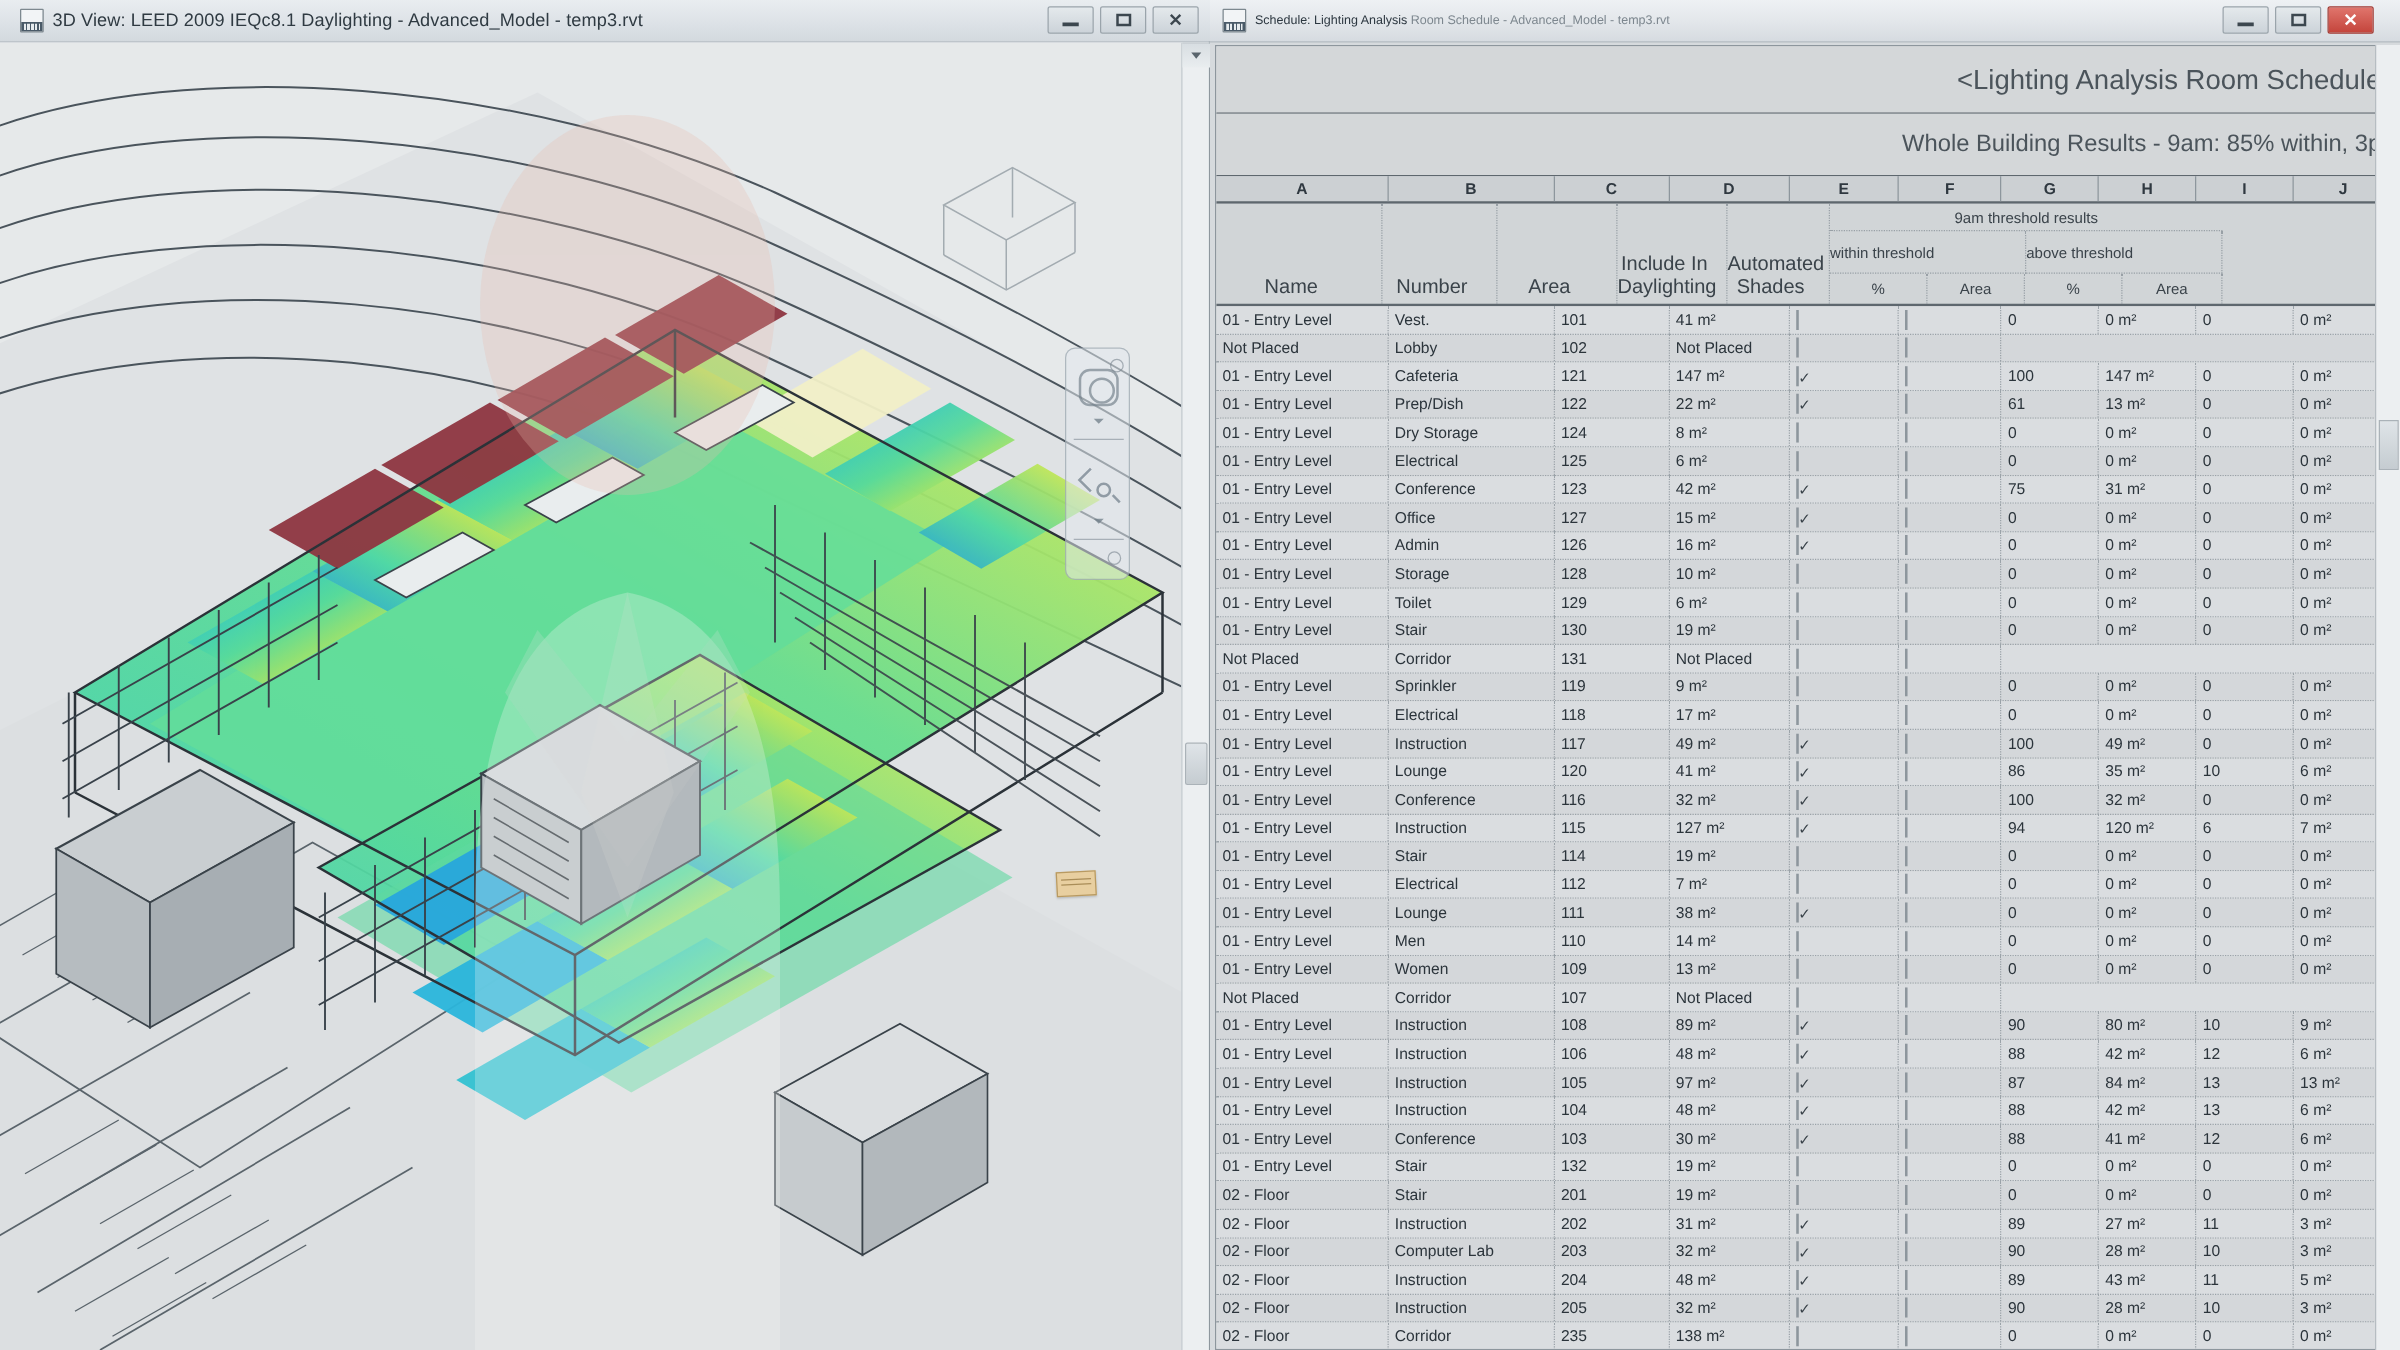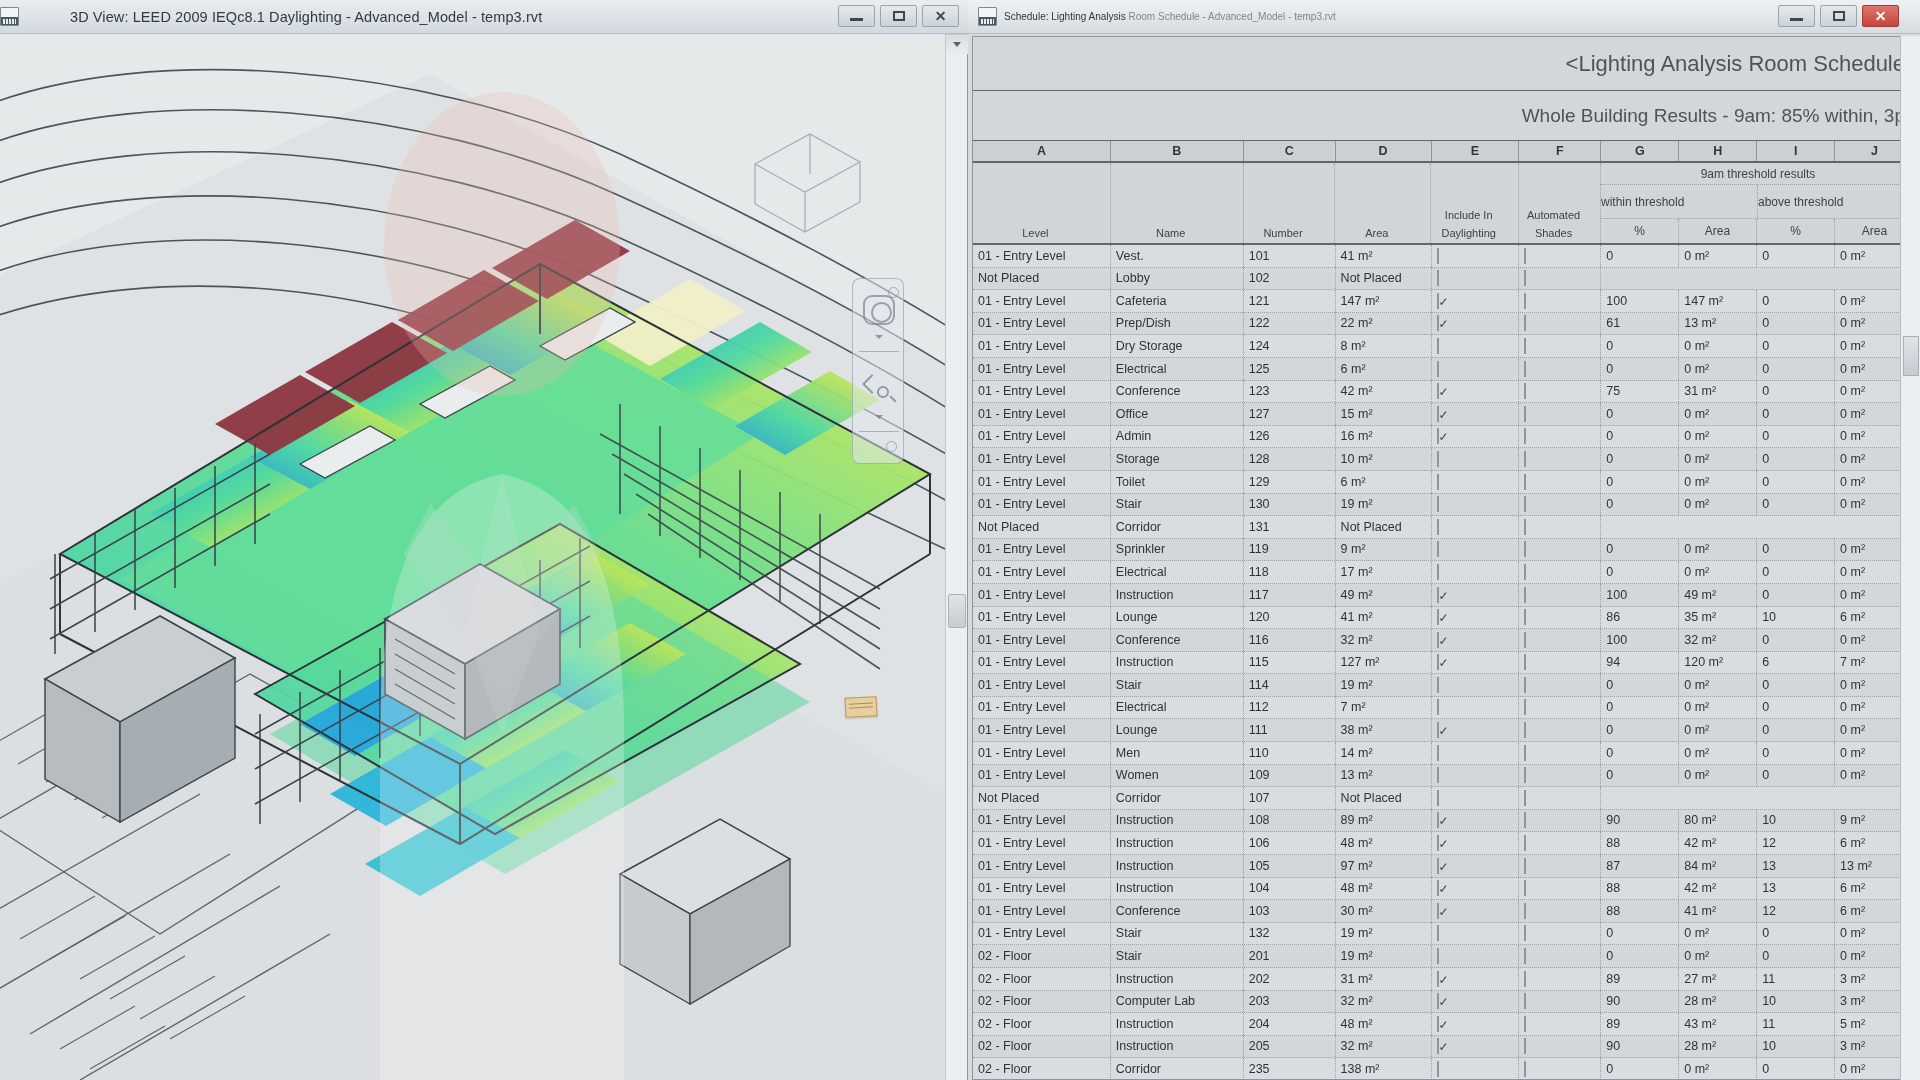--- a/index.html
+++ b/index.html
@@ -8,21 +8,21 @@
 
   
   #view3d-window{
     position:absolute; left:0; top:0; width:968px; height:1080px;
     background:#dfe3e6; border-right:1px solid #8e979e;
   }
   #view3d-titlebar{
     position:absolute; left:0; top:0; width:968px; height:34px;
     background:linear-gradient(180deg,#e9edf0 0%, #dde2e7 55%, #d3d9de 100%);
     border-bottom:1px solid #b4bcc2;
-    display:flex; align-items:center; padding-left:0;gap:44px;
+    display:flex; align-items:center; padding-left:16px;
   }
   .rvt-icon{
     width:19px;height:19px;flex:0 0 19px;margin-right:7px;
     background:linear-gradient(180deg,#f2f4f6 0 55%, #4a5a68 55% 100%);
     border:1px solid #7d888f; border-radius:1px; position:relative;
   }
   .rvt-icon:after{content:"";position:absolute;left:2px;top:11px;width:13px;height:5px;
     background:repeating-linear-gradient(90deg,#e7ecef 0 2px,#4a5a68 2px 3px);}
   #view3d-title{ font-size:14.5px; color:#2f3a42; letter-spacing:.1px; white-space:nowrap; }
   .wbtns{ position:absolute; top:5px; display:flex; gap:5px; }
@@ -118,21 +118,21 @@
   .sch-banner.second span{ font-size:19px; }
 
   .colhdr{ display:flex; height:22px; background:#ccd0d3;
      border-bottom:2px solid #5e676e; }
   .colhdr div{ border-right:1px solid #8d969d; text-align:center;
      font-size:12.5px; color:#2f3840; font-weight:bold; line-height:21px;}
 
   .grphdr{ display:flex; height:82px; background:#d1d5d7; border-bottom:2px solid #5e676e;}
   .grphdr .cell{ border-right:1px dotted #98a0a6; position:relative; }
   .grphdr .bot{ position:absolute; bottom:4px; left:0; right:12px; text-align:center;
-      font-size:11px; color:#3a434a; }
+      font-size:16px; color:#3a434a; }
   .thr-wrap{ display:flex; flex-direction:column; }
   .thr-top{ height:22px; line-height:22px; text-align:center; font-size:12px; color:#3a434a;
       border-bottom:1px dotted #98a0a6;}
   .thr-mid{ display:flex; height:34px; }
   .thr-mid div{ flex:1; font-size:12px; color:#3a434a;
       line-height:34px; border-right:1px dotted #98a0a6; border-bottom:1px dotted #98a0a6;}
   .thr-bot{ display:flex; height:24px; }
   .thr-bot div{ text-align:center; font-size:12px; color:#3a434a; line-height:24px;
       border-right:1px dotted #98a0a6;}
 
@@ -396,23 +396,20 @@
       <div class="w-d">D</div>
       <div class="w-e">E</div>
       <div class="w-f">F</div>
       <div class="w-g">G</div>
       <div class="w-h">H</div>
       <div class="w-i">I</div>
       <div class="w-j">J</div>
     </div>
 
     <div class="grphdr">
-      <div class="cell w-a">
-        <div class="bot">Level</div>
-      </div>
       <div class="cell w-b">
         <div class="bot">Name</div>
       </div>
       <div class="cell w-c">
         <div class="bot">Number</div>
       </div>
       <div class="cell w-d">
         <div class="bot">Area</div>
       </div>
       <div class="cell w-e">

